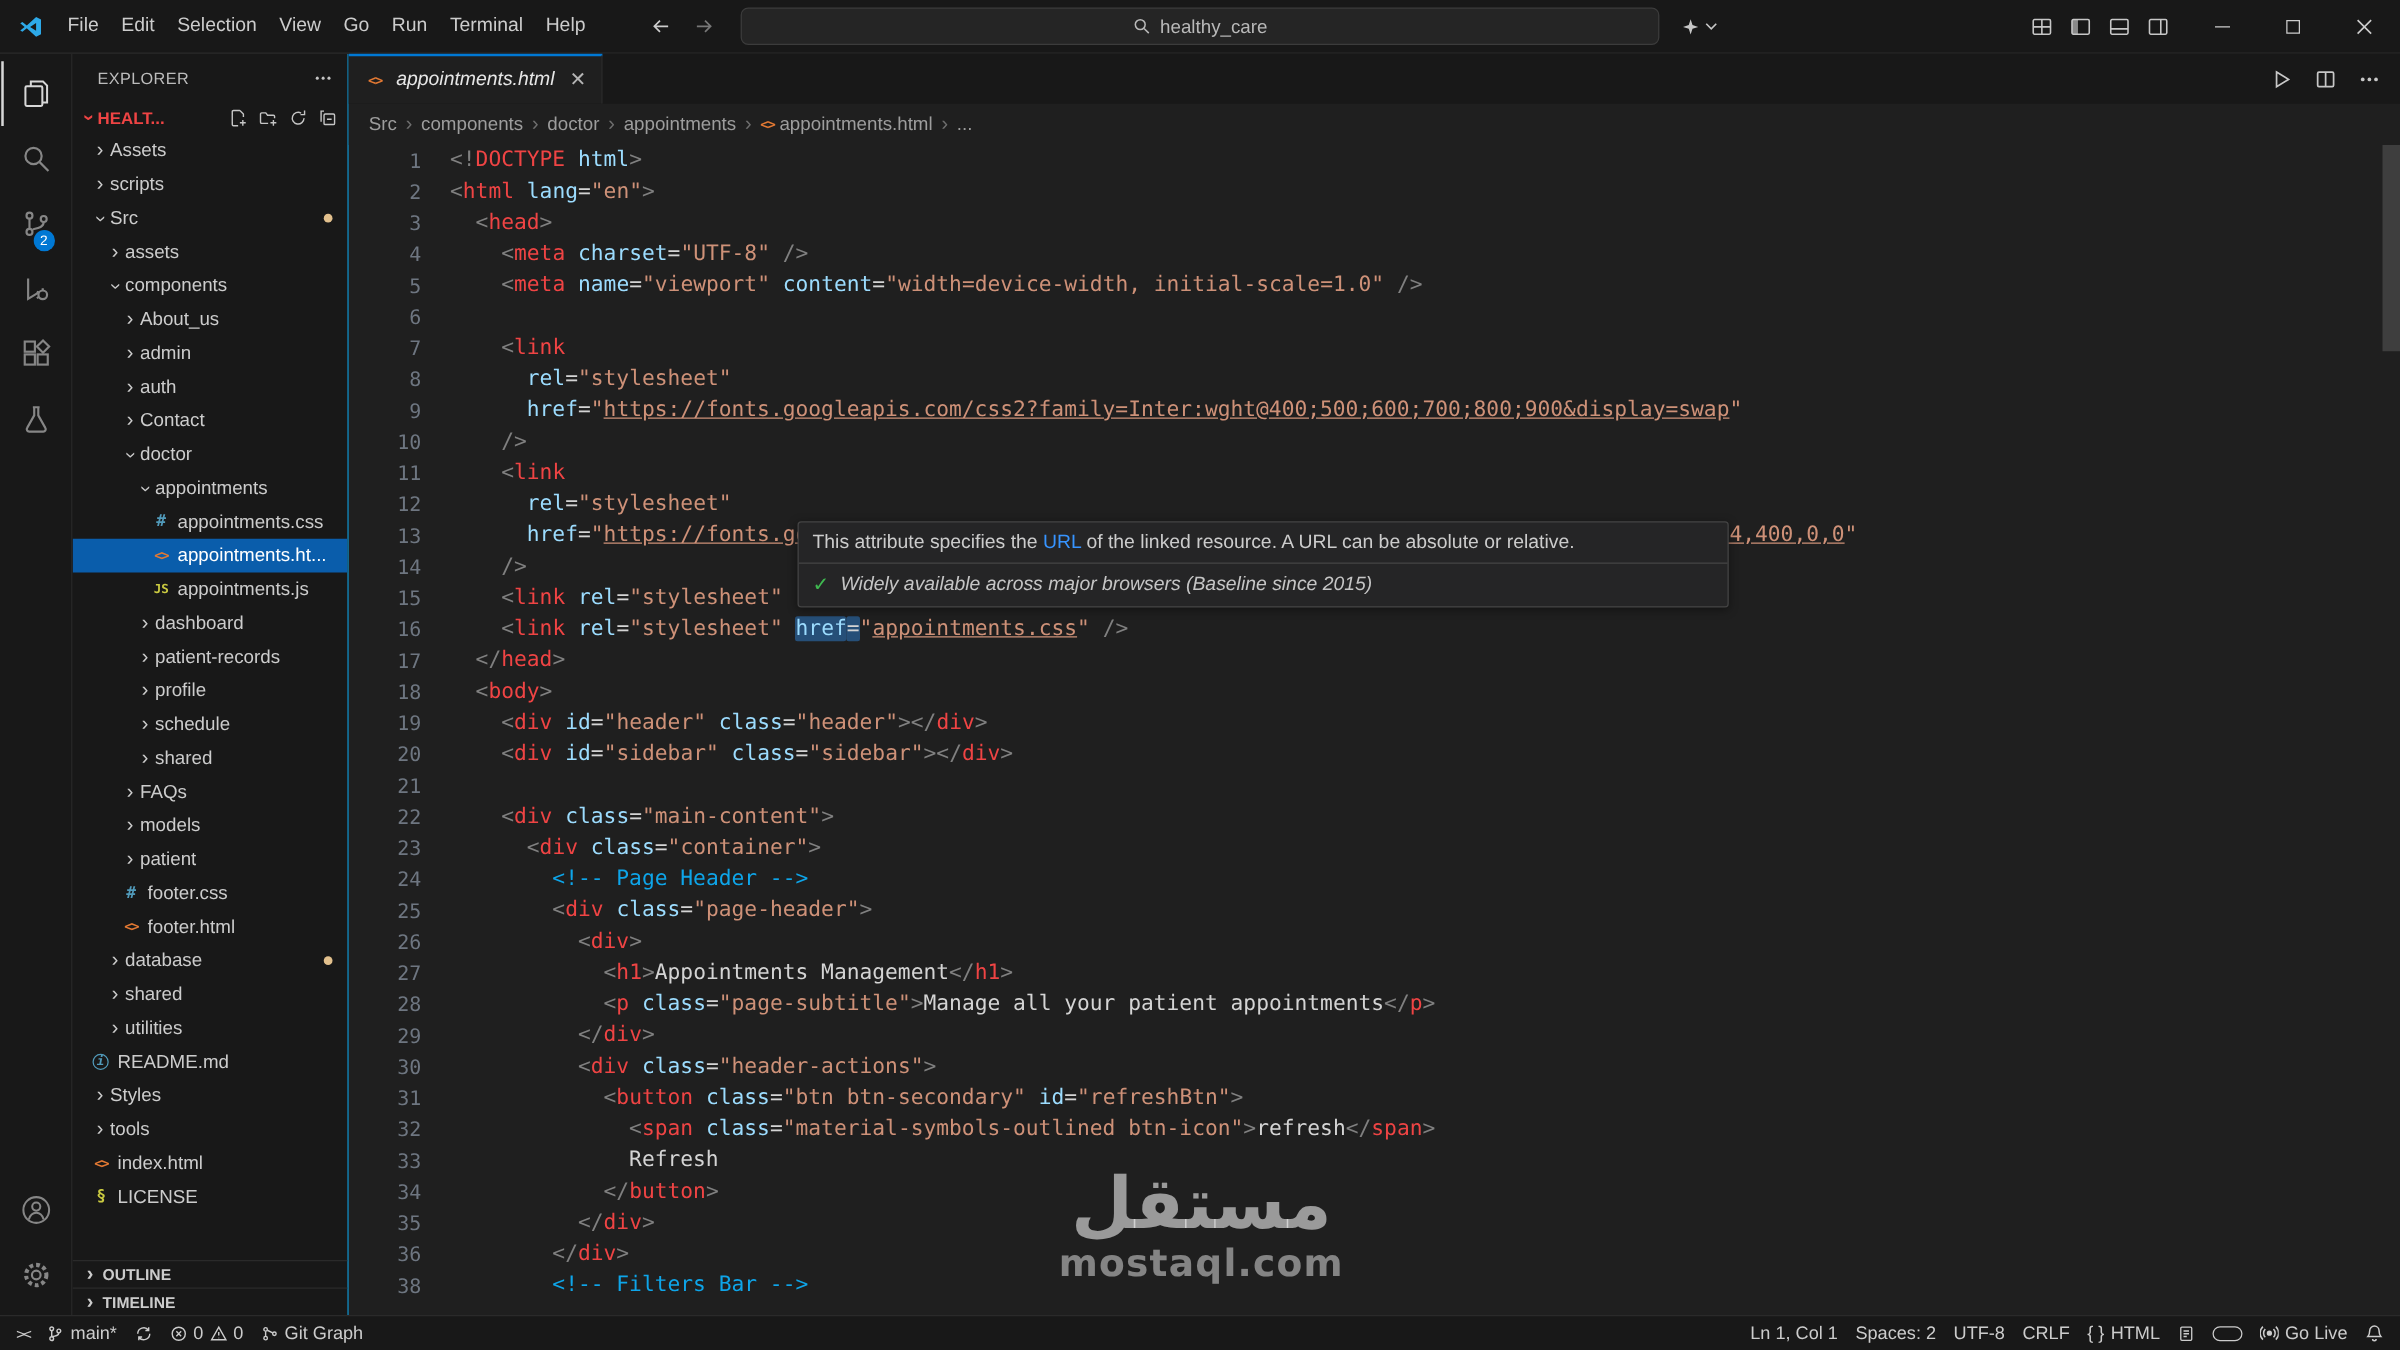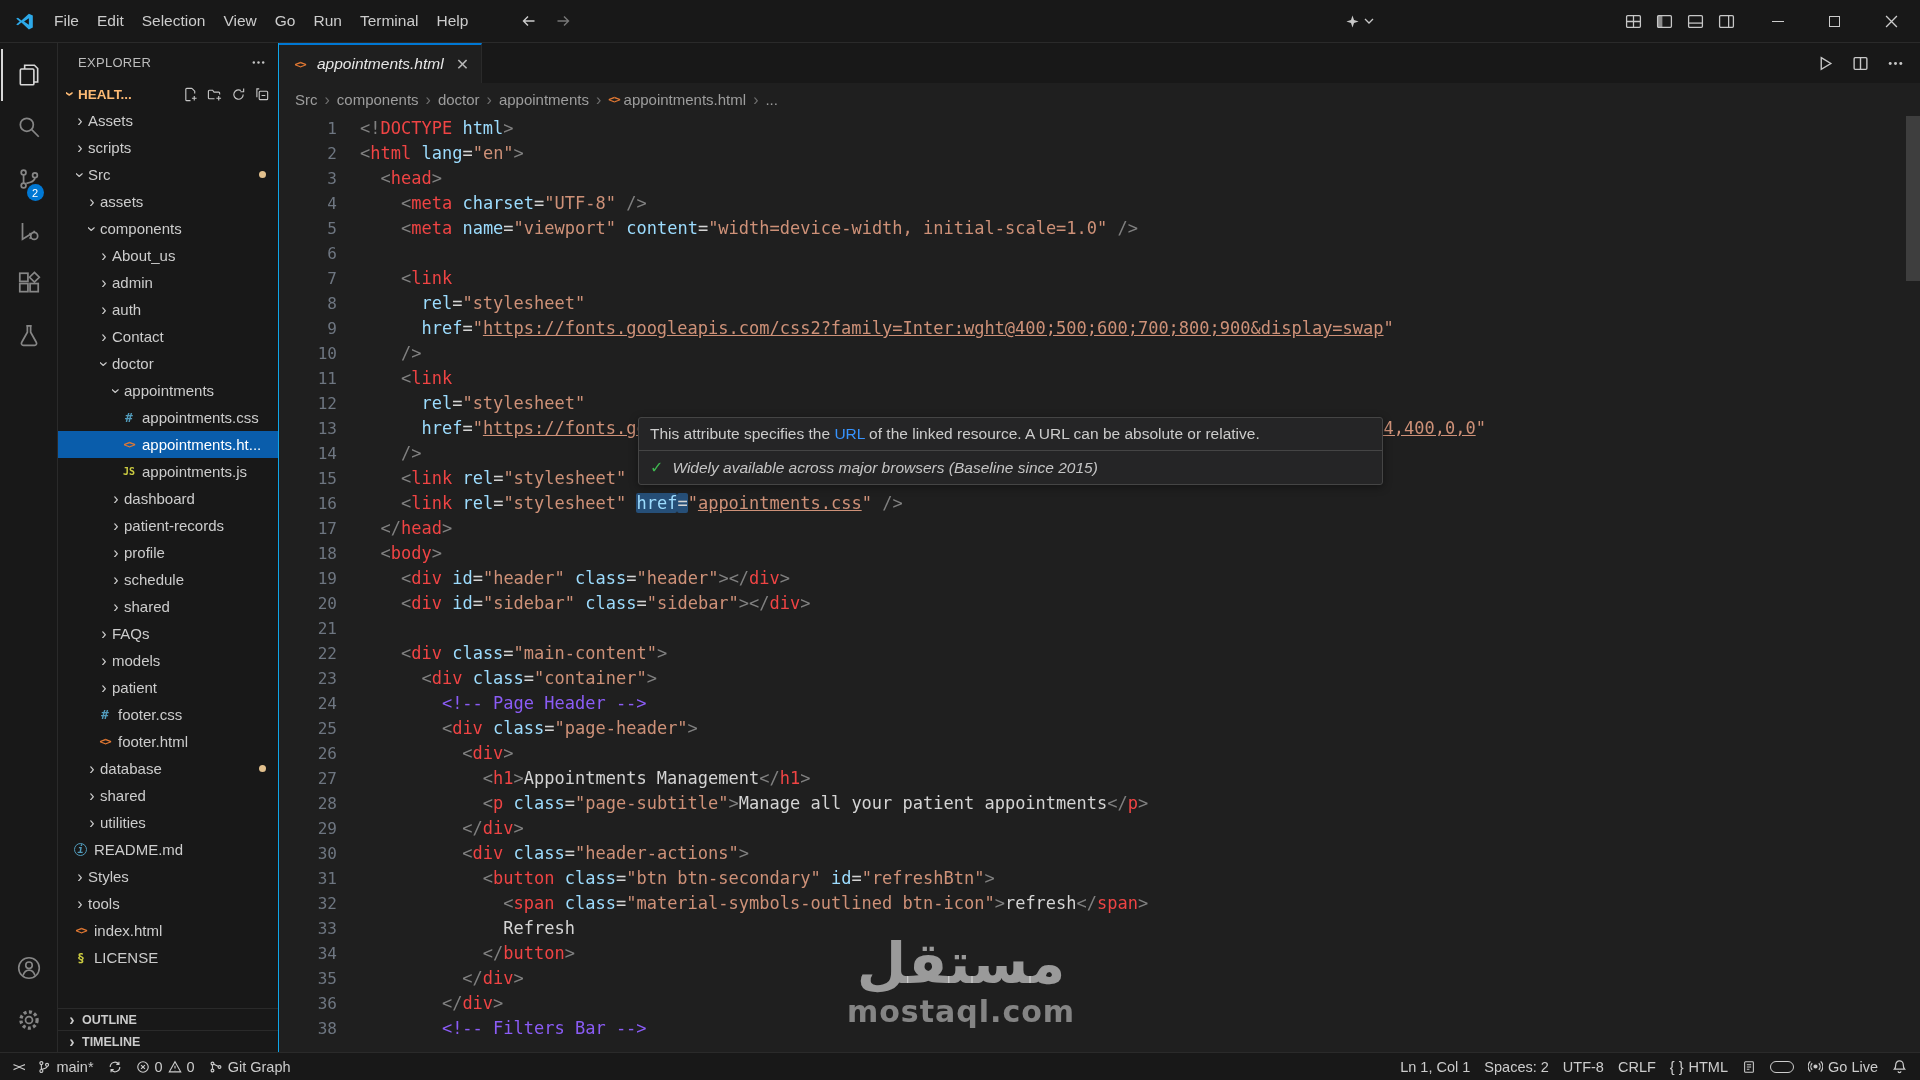--- a/index.html
+++ b/index.html
@@ -37,21 +37,21 @@
     background:#0078d4;color:#fff;font-size:11px;display:flex;align-items:center;justify-content:center;padding:0 3px}
   .ab-bottom{margin-top:auto;margin-bottom:6px;display:flex;flex-direction:column;align-items:center}
 
   
   .sidebar{width:221px;background:#181818;border-right:1px solid #0ea5e9;display:flex;
     flex-direction:column;flex:0 0 auto;font-size:15px;overflow:hidden}
   .explorer-header{height:38px;display:flex;align-items:center;padding:0 12px 0 20px;color:#bcbcbc;
     font-size:13px;letter-spacing:.3px}
   .explorer-header .more{margin-left:auto;color:#c5c5c5}
   .section-row{height:26px;display:flex;align-items:center;font-weight:700;font-size:13.5px;
-    padding:0 8px 0 4px;color:#fdba74}
+    padding:0 8px 0 4px;color:#ef4444}
   .section-actions{margin-left:auto;display:flex;gap:9px;align-items:center;color:#c5c5c5}
   .tree{flex:1;overflow:hidden}
   .tree-row{height:27px;display:flex;align-items:center;color:#cccccc;cursor:pointer;white-space:nowrap}
   .tree-row.selected{background:#0a5dab;color:#ffffff}
   .chev{width:16px;display:inline-block;text-align:center;font-size:16px;color:inherit;line-height:16px}
   .chev.open{transform:rotate(90deg)}
   .ficon{width:18px;margin-right:4px;text-align:center;font-weight:700;
     font-family:"DejaVu Sans Mono",monospace}
   .ficon.css{color:#519aba;font-size:13px}
   .ficon.html{color:#e37933;font-size:11px;letter-spacing:-1px}
@@ -77,21 +77,21 @@
     color:#9d9d9d;gap:4px;background:#1f1f1f}
   .bc-sep{color:#6e6e6e;font-size:16px;margin:0 3px}
   .bc-icon{color:#e37933;font-family:"DejaVu Sans Mono",monospace;font-size:11px;font-weight:700;letter-spacing:-1px}
   .bc-item{cursor:pointer}
 
   .code-area{flex:1;position:relative;overflow:hidden;font-family:"DejaVu Sans Mono",monospace;font-size:17px}
   .code-line{display:flex;height:25px;line-height:25px}
   .gutter{flex:0 0 58px;text-align:right;color:#6e7681;font-size:16px}
   .ctext{margin-left:23px;white-space:pre}
   .tk-p{color:#808080}.tk-t{color:#ef4444}.tk-a{color:#9cdcfe}.tk-o{color:#d4d4d4}
-  .tk-s{color:#ce9178}.tk-u{text-decoration:underline}.tk-x{color:#d4d4d4}.tk-c{color:#8b5cf6}
+  .tk-s{color:#ce9178}.tk-u{text-decoration:underline}.tk-x{color:#d4d4d4}.tk-c{color:#0ea5e9}
   .tk-hl{background:#264f78;border-radius:2px}
 
   .hover-tooltip{position:absolute;left:359px;top:301px;width:745px;background:#252526;
     border:1px solid #454545;border-radius:3px;font-family:"Liberation Sans","DejaVu Sans",sans-serif;
     font-size:15.5px;color:#cccccc;z-index:6;box-shadow:0 2px 8px rgba(0,0,0,.4)}
   .tt-row1{padding:7px 11px}
   .tt-link{color:#3794ff;cursor:pointer}
   .tt-row2{border-top:1px solid #454545;padding:7px 11px;font-style:italic;display:flex;
     align-items:center;gap:9px;color:#c5c5c5}
   .baseline-icon{color:#3fb950;font-weight:700;font-style:normal;font-size:16px}
@@ -144,20 +144,29 @@
             <path d="M13.5 8H3M7 3.5 2.5 8 7 12.5"></path>
           </svg>
       </span>
       <span class="fwd">
         <svg width="18" height="16" viewBox="0 0 16 16" fill="none" stroke="currentColor" stroke-width="1.4">
             <path d="M2.5 8H13M9 3.5 13.5 8 9 12.5"></path>
           </svg>
       </span>
     </div>
 
+    <div class="command-center">
+      <span>
+        <svg width="14" height="14" viewBox="0 0 16 16">
+            <circle cx="6.5" cy="6.5" r="4.5" fill="none" stroke="currentColor" stroke-width="1.4"></circle>
+            <line x1="10" y1="10" x2="14.3" y2="14.3" stroke="currentColor" stroke-width="1.4"></line>
+          </svg>
+      </span>
+      <span>healthy_care</span>
+    </div>
 
     <div class="copilot-btn">
       <span>
         <svg width="15" height="15" viewBox="0 0 16 16" fill="currentColor">
             <path d="M8 1.5l1.6 4.9L14.5 8l-4.9 1.6L8 14.5 6.4 9.6 1.5 8l4.9-1.6z"></path>
           </svg>
       </span>
       <span>
         <svg width="10" height="8" viewBox="0 0 10 8" fill="none" stroke="currentColor" stroke-width="1.3">
             <path d="M1 2l4 4 4-4"></path>

